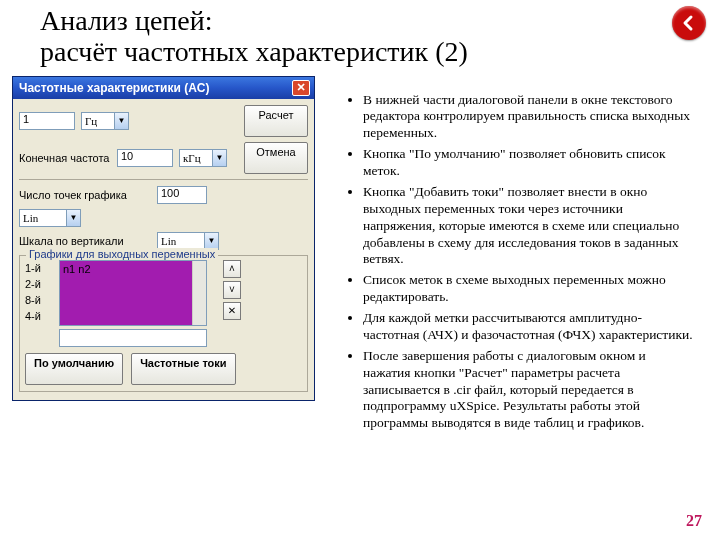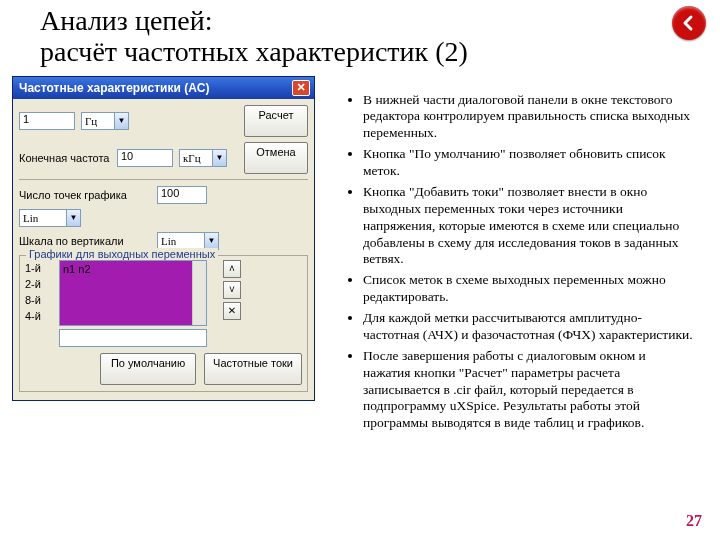--- a/index.html
+++ b/index.html
@@ -159,21 +159,21 @@
     width: 18px;
     height: 18px;
     border: 1px solid #7a7a7a;
     background: linear-gradient(#fefefe,#e6e6de);
     font-size: 10px;
     display: flex;
     align-items: center;
     justify-content: center;
     cursor: pointer;
   }
-  .bottomrow { margin-top: 6px; display: flex; gap: 8px; justify-content: flex-end; }
+  .bottomrow { margin-top: 6px; display: flex; gap: 8px; justify-content: flex-start; font-weight: bold; }
 
   
   ul.bul {
     font-family: "Times New Roman", serif;
     font-size: 13.5px;
     line-height: 1.25;
     padding-left: 18px;
     margin: 16px;
   }
   ul.bul li { margin-bottom: 4px; }

